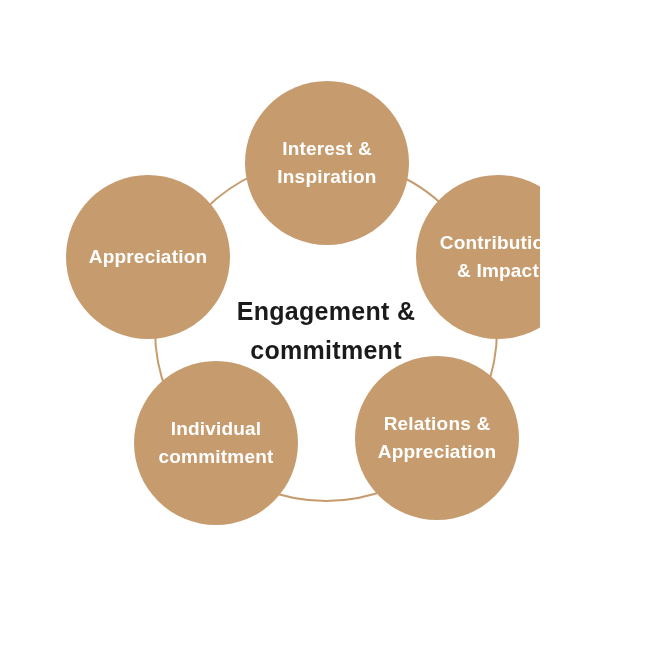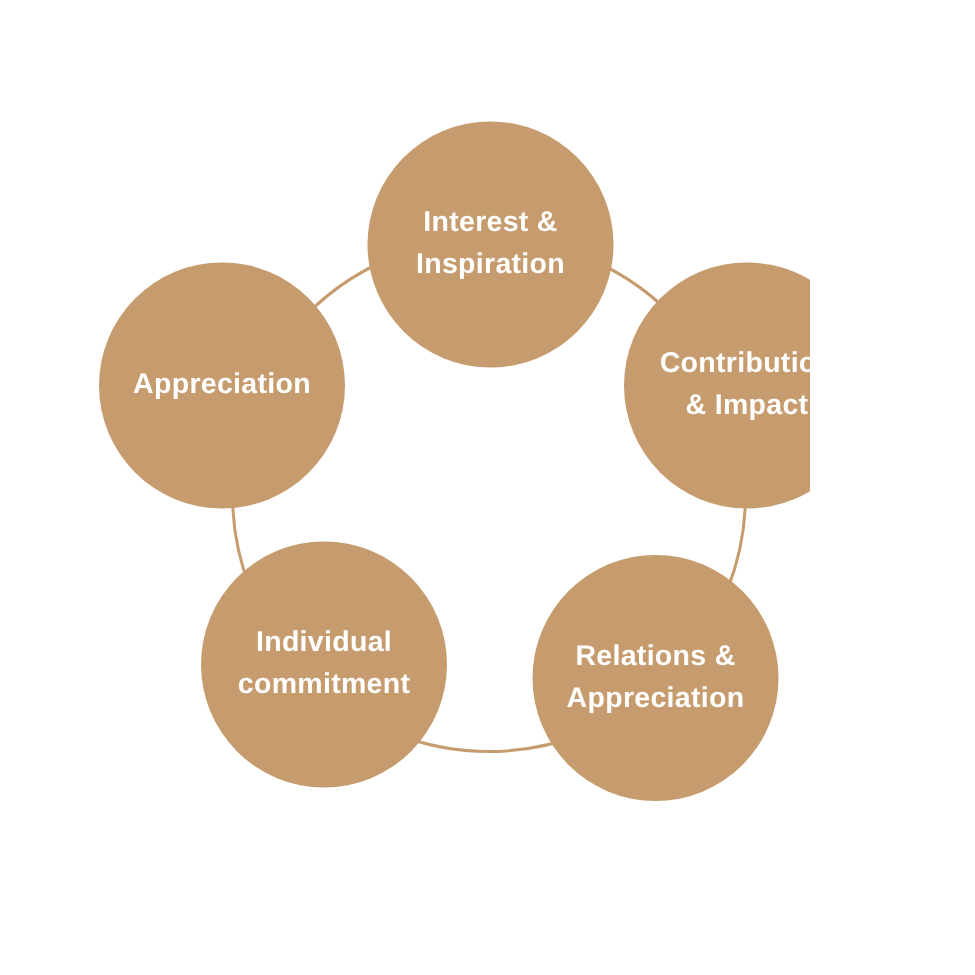--- a/index.html
+++ b/index.html
@@ -44,21 +44,21 @@
     color: #ffffff;
     font-size: 19px;
     font-weight: 700;
     line-height: 1.5;
     letter-spacing: 0.2px;
   }
   .node-top          { left: 245px; top: 81px;  }
   .node-upper-left   { left: 66px;  top: 175px; }
   .node-upper-right  { left: 416px; top: 175px; }
   .node-lower-left   { left: 134px; top: 361px; }
-  .node-lower-right  { left: 355px; top: 370px; }
+  .node-lower-right  { left: 355px; top: 356px; }
   .center-title {
     position: absolute;
     left: 196px;
     top: 292px;
     width: 260px;
     z-index: 3;
     text-align: center;
     color: #1b1b1b;
     font-size: 25px;
     font-weight: 700;
@@ -86,14 +86,15 @@
   </div>
 
   <div class="node node-lower-left">
     <span class="node-label">Individual commitment</span>
   </div>
 
   <div class="node node-upper-left">
     <span class="node-label">Appreciation</span>
   </div>
 
+  <div class="center-title">Engagement &amp; commitment</div>
 
 </div>
 
 </body></html>

